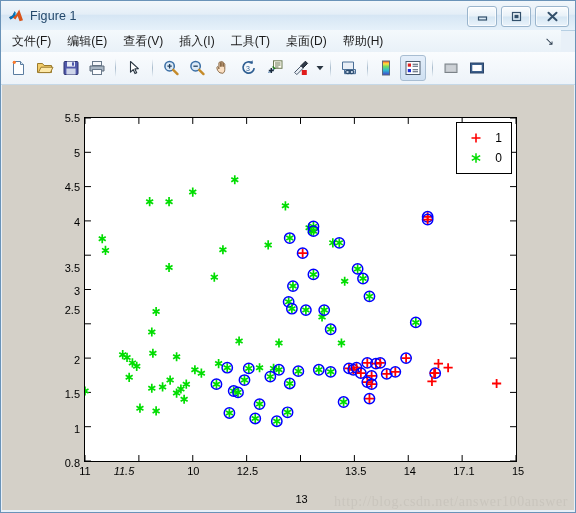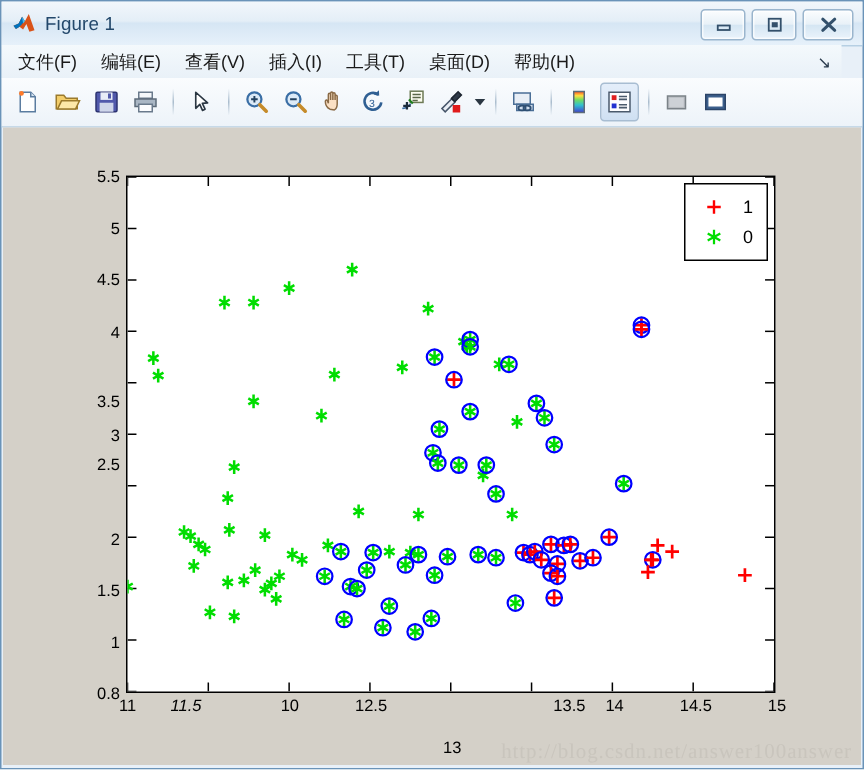--- a/index.html
+++ b/index.html
@@ -846,23 +846,23 @@
           <div class="tick-y" style="top: 69px;">4.5</div>
           <div class="tick-y" style="top: 34.5px;">5</div>
           <div class="tick-y" style="top: 0px;">5.5</div>
         </div>
       <div id="ticks-x">
           <div class="tick-x" style="left: 0px;">11</div>
           <div class="tick-x" style="left: 39px; font-style: italic;">11.5</div>
           <div class="tick-x" style="left: 108.25px;">10</div>
           <div class="tick-x" style="left: 162.375px;">12.5</div>
           <div class="tick-x" style="left: 216.5px; margin-top: 32px;">13</div>
-          <div class="tick-x" style="left: 270.625px; margin-left: 24px;">13.5</div>
+          <div class="tick-x" style="left: 270.625px;">13.5</div>
           <div class="tick-x" style="left: 324.75px;">14</div>
-          <div class="tick-x" style="left: 378.875px;">14.5</div>
+          <div class="tick-x" style="left: 378.875px;">17.1</div>
           <div class="tick-x" style="left: 433px;">15</div>
         </div>
 
       <div id="legend">
         <div class="leg-row">
           <div class="leg-mark">
             <svg width="26" height="16" viewBox="0 0 26 16">
               <path d="M13 3.5 v9 M8.5 8 h9" stroke="#ff0000" stroke-width="1.6"></path>
             </svg>
           </div>

